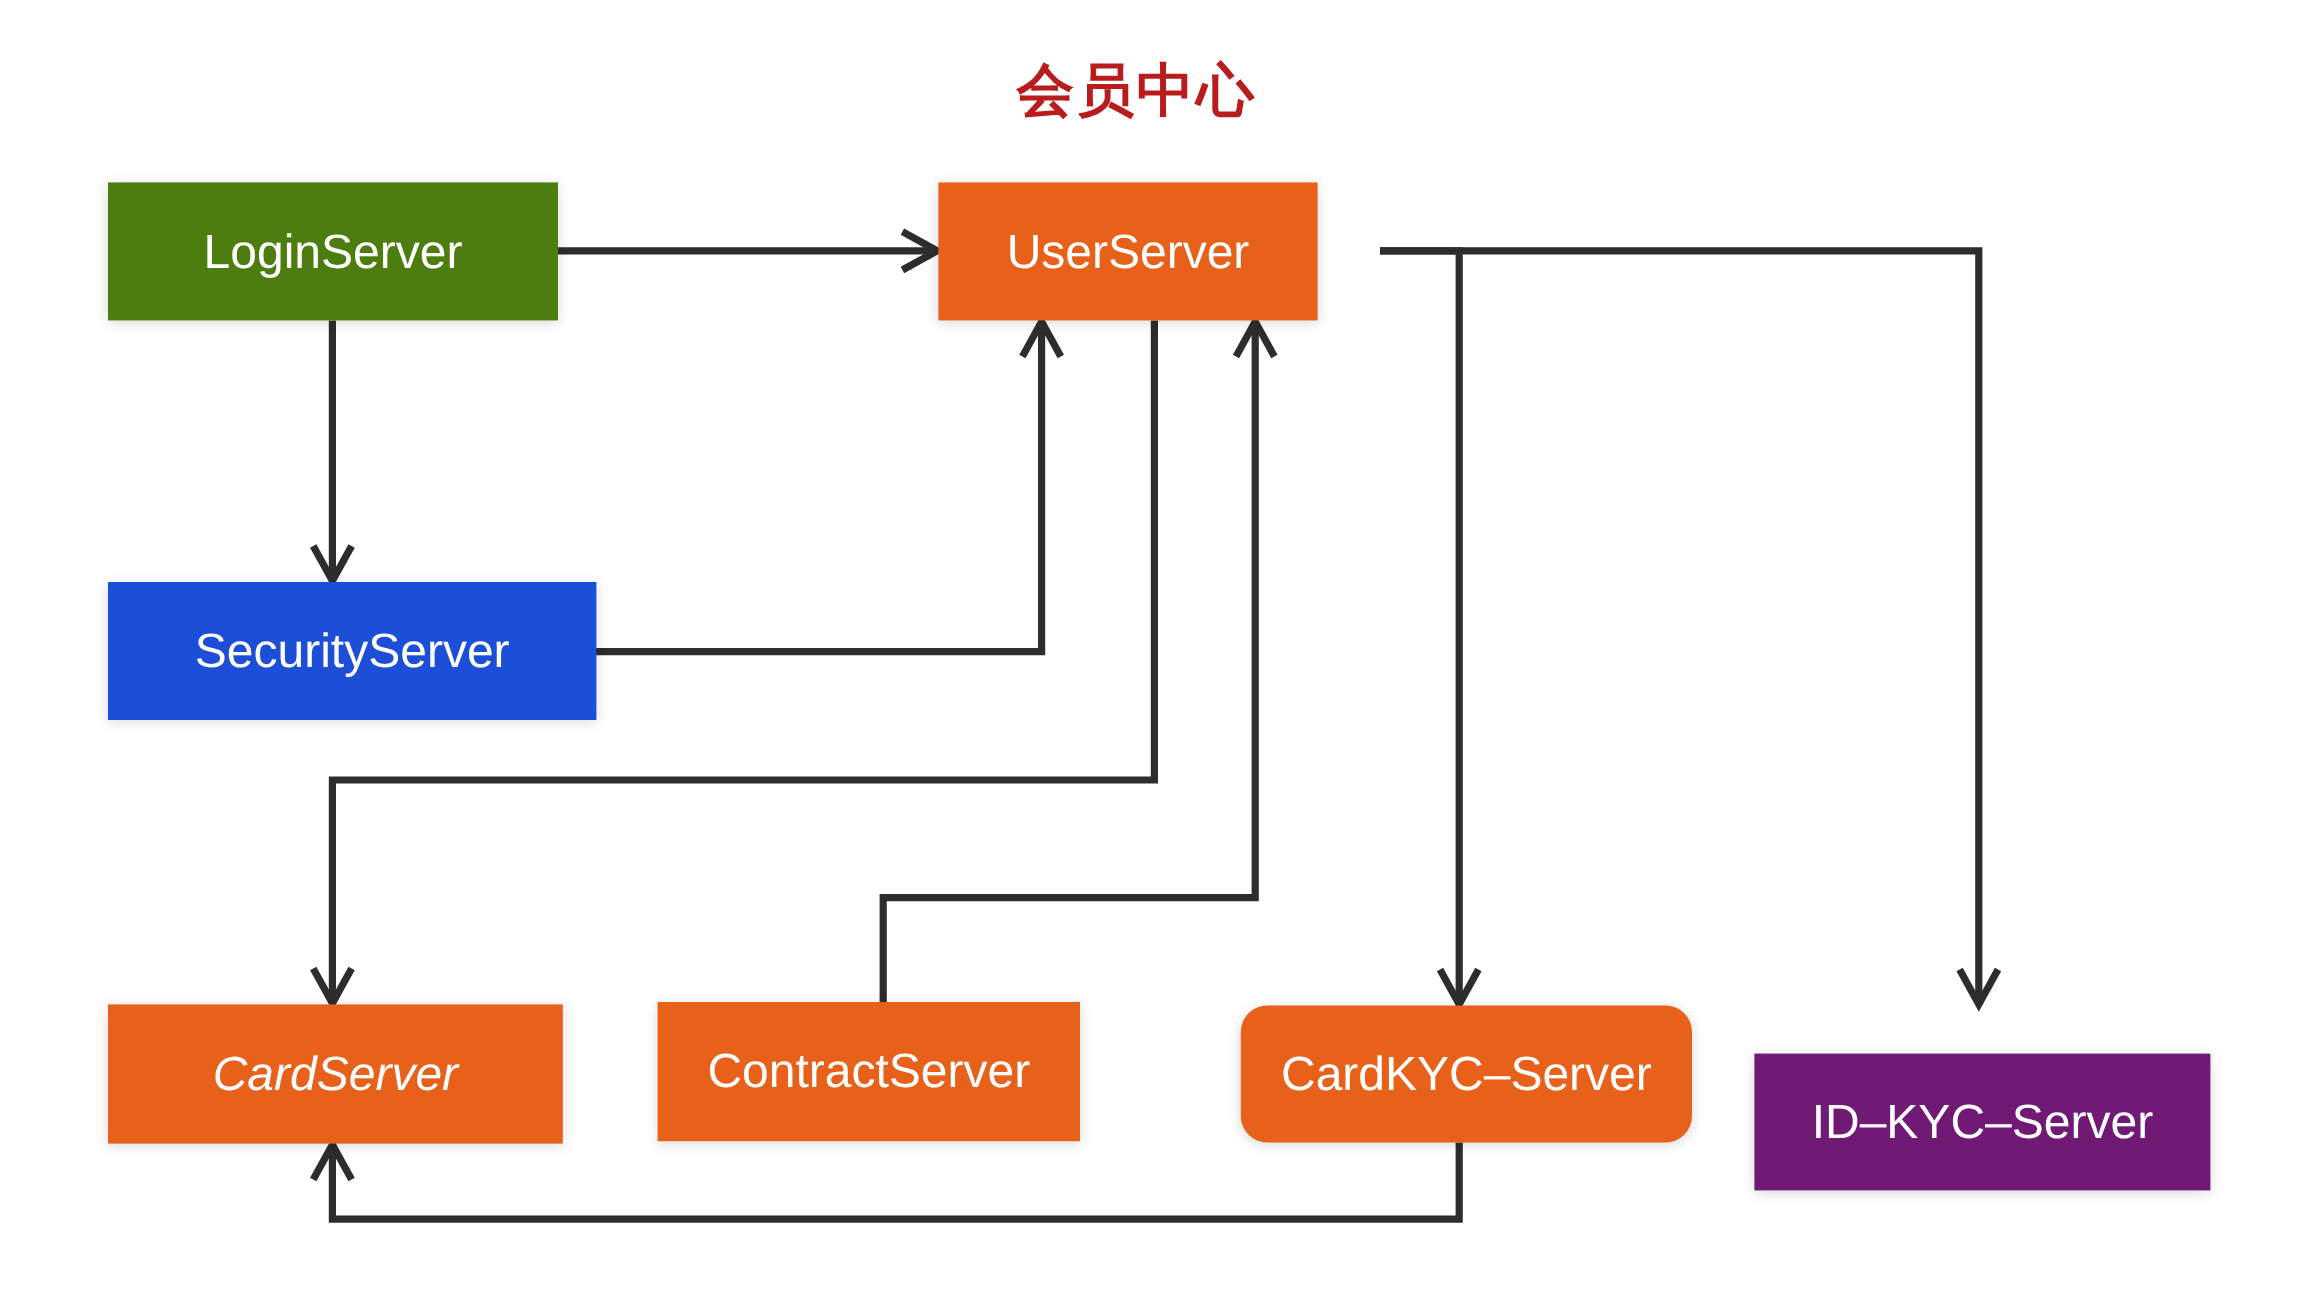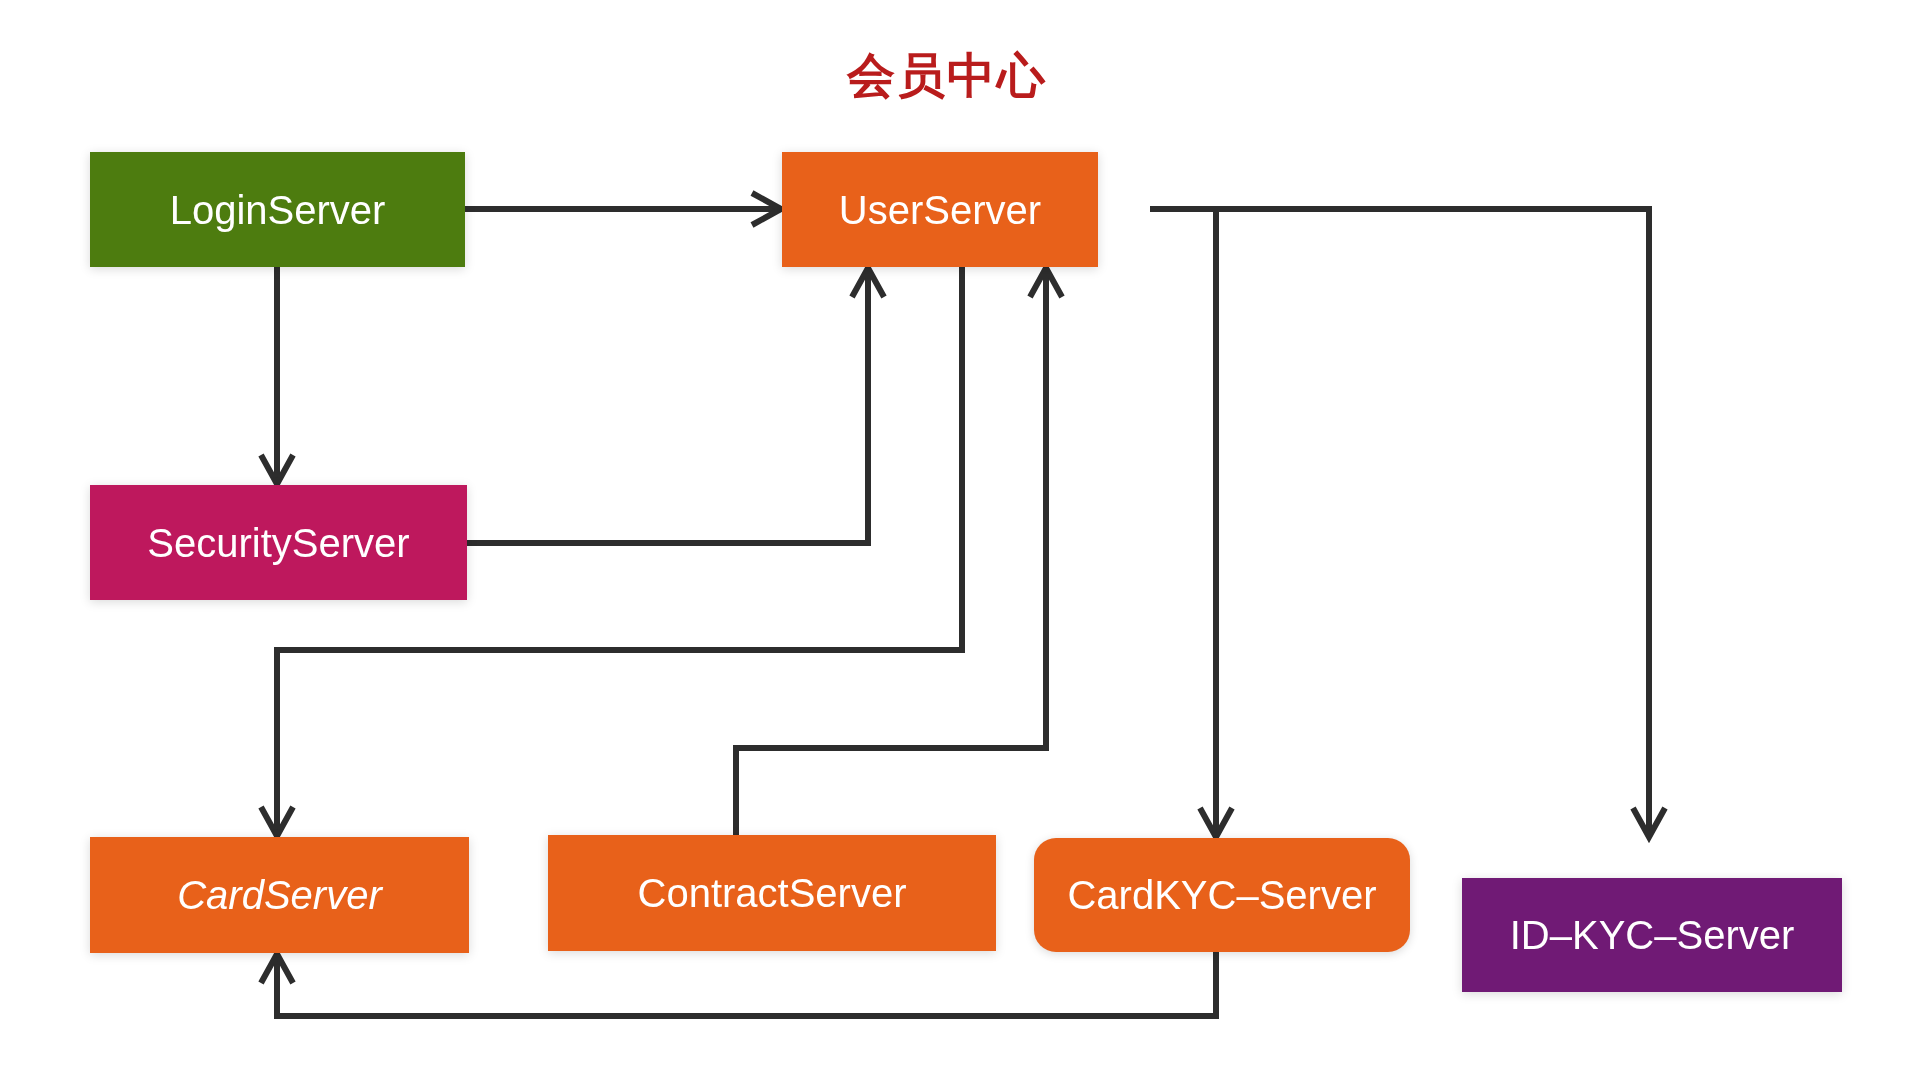--- a/index.html
+++ b/index.html
@@ -80,27 +80,27 @@
       <path d="M 1216 952 L 1216 1016 L 277 1016 L 277 954" class="edge-path" stroke="#2D2D2D"></path>
       <path d="M 293 983 L 277 954 L 261 983" class="arrow-head" stroke="#2D2D2D"></path>
     </svg>
   <div id="nodes-layer">
       <div class="node" style="left: 90px; top: 152px; width: 375px; height: 115px; background: #4d7c0f; color: rgb(255, 255, 255);">
         <span>LoginServer</span>
       </div>
       <div class="node" style="left: 782px; top: 152px; width: 316px; height: 115px; background: rgb(232, 97, 26); color: rgb(255, 255, 255);">
         <span>UserServer</span>
       </div>
-      <div class="node" style="left: 90px; top: 485px; width: 377px; height: 115px; background: #be185d; color: rgb(255, 255, 255);">
+      <div class="node" style="left: 90px; top: 485px; width: 407px; height: 115px; background: #1d4ed8; color: rgb(255, 255, 255);">
         <span>SecurityServer</span>
       </div>
       <div class="node" style="left: 90px; top: 837px; width: 379px; height: 116px; background: rgb(232, 97, 26); color: rgb(255, 255, 255); font-style: italic;">
         <span>CardServer</span>
       </div>
-      <div class="node" style="left: 548px; top: 835px; width: 448px; height: 116px; background: rgb(232, 97, 26); color: rgb(255, 255, 255);">
+      <div class="node" style="left: 548px; top: 835px; width: 352px; height: 116px; background: rgb(232, 97, 26); color: rgb(255, 255, 255);">
         <span>ContractServer</span>
       </div>
       <div class="node" style="left: 1034px; top: 838px; width: 376px; height: 114px; background: rgb(232, 97, 26); color: rgb(255, 255, 255); border-radius: 22px;">
         <span>CardKYC–Server</span>
       </div>
       <div class="node" style="left: 1462px; top: 878px; width: 380px; height: 114px; background: #701a75; color: rgb(255, 255, 255);">
         <span>ID–KYC–Server</span>
       </div>
     </div>
 </div>

